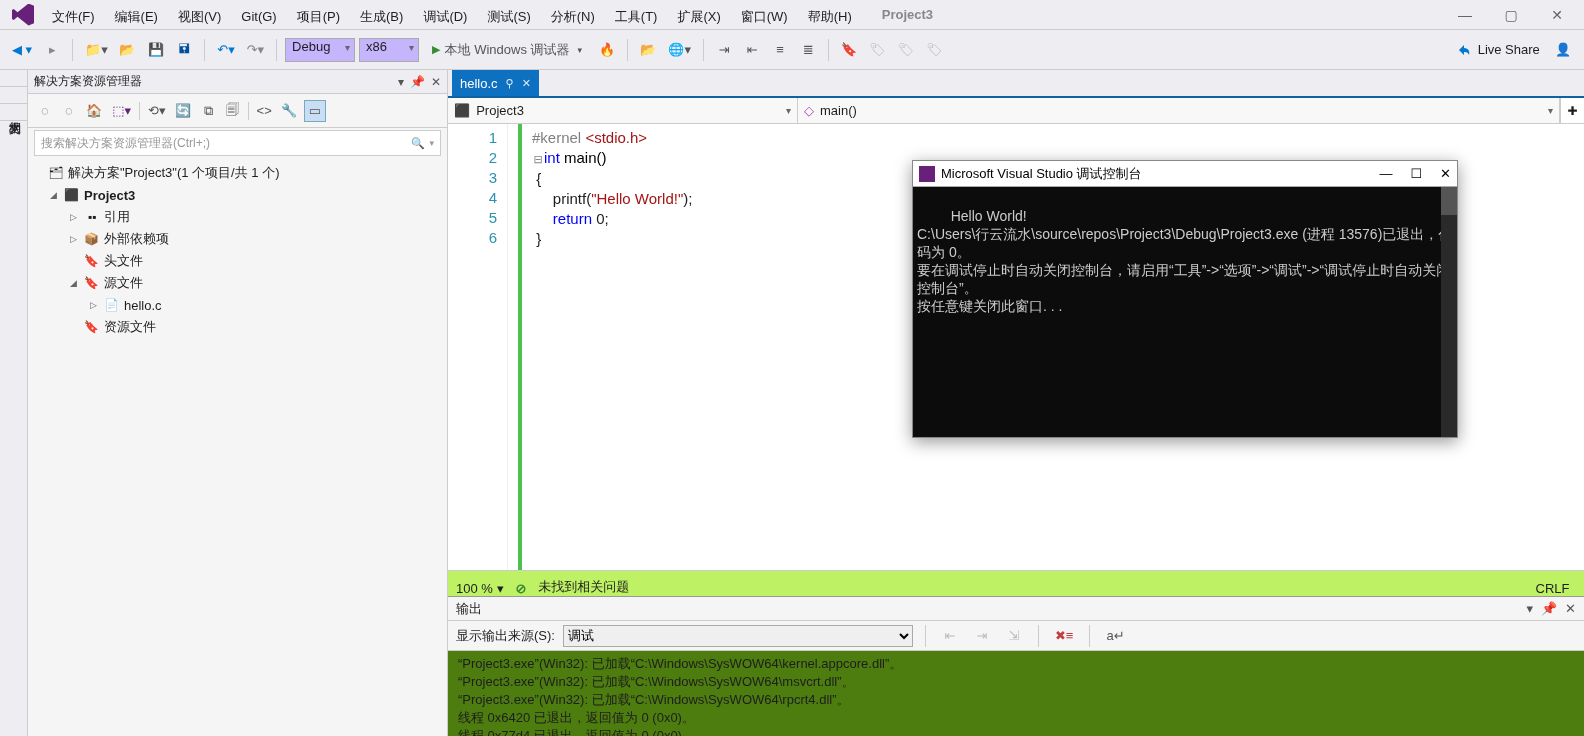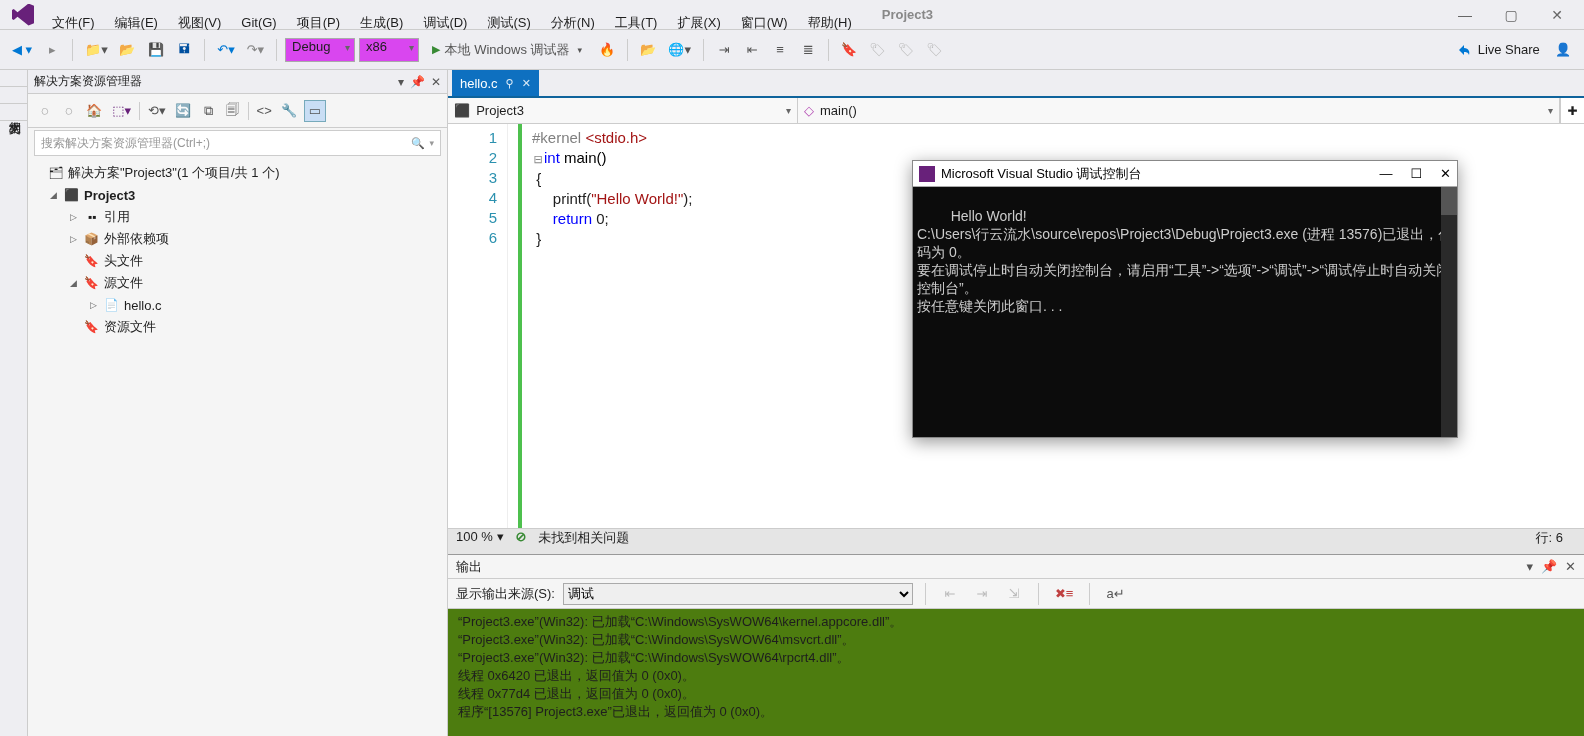--- a/index.html
+++ b/index.html
@@ -1,32 +1,32 @@
 <!DOCTYPE html>
 <html><head>
 <meta charset="utf-8">
 <style>
 * { margin:0; padding:0; box-sizing:border-box; font-family:"Microsoft YaHei","Segoe UI",sans-serif; }
 body { width:1584px; height:736px; background:#eeeef2; font-size:12px; color:#1e1e1e; overflow:hidden; position:relative; }
 
 
 .menubar { height:30px; display:flex; align-items:center; background:#eeeef2; padding:0 4px; border-bottom:1px solid #ccc; }
 .vs-logo { width:22px; height:22px; margin:0 8px; background:#68217a; clip-path:polygon(75% 0,100% 10%,100% 90%,75% 100%,25% 60%,8% 75%,0 70%,0 30%,8% 25%,25% 40%);}
-.menu-item { padding:8px 10px; height:30px; line-height:30px; cursor:pointer; font-size:13px; }
+.menu-item { padding:2px 10px; height:30px; line-height:30px; cursor:pointer; font-size:13px; }
 .searchbox { margin-left:12px; width:250px; height:22px; border:1px solid #ccc; background:#fff; display:flex; align-items:center; padding:0 6px; color:#999; }
 .searchbox .mag { margin-left:auto; }
 .titleproj { margin-left:20px; font-size:13px; font-weight:bold; color:#888; }
 .winbtns { margin-left:auto; display:flex; }
 .winbtn { width:46px; height:30px; display:flex; align-items:center; justify-content:center; color:#666; font-size:14px; }
 
 
 .toolbar { height:40px; display:flex; align-items:center; padding:0 8px; gap:4px; background:#eeeef2; border-bottom:1px solid #ccc; }
 .tbtn { min-width:24px; height:24px; display:flex; align-items:center; justify-content:center; border:1px solid transparent; padding:0 3px; font-size:13px; color:#555; }
 .tsep { width:1px; height:22px; background:#ccc; margin:0 4px; }
-.tsel { height:24px; border:1px solid #aaa; background:#d946ef; padding:0 18px 0 6px; font-size:13px; position:relative; min-width:70px; }
+.tsel { height:24px; border:1px solid #aaa; background:#c4b5fd; padding:0 18px 0 6px; font-size:13px; position:relative; min-width:70px; }
 .tsel::after { content:"▾"; position:absolute; right:4px; top:3px; font-size:10px; color:#666; }
 .run { display:flex; align-items:center; gap:4px; padding:0 8px; }
 .run .play { color:#388a34; font-size:11px; }
 .liveshare { margin-left:auto; display:flex; align-items:center; gap:6px; font-size:13px; padding:0 8px;}
 .liveshare svg { fill:#0078d4; }
 
 
 .main { display:flex; height:calc(100% - 70px); }
 
 
@@ -59,27 +59,27 @@
 .navsel::after { content:"▾"; position:absolute; right:6px; color:#666; font-size:10px;}
 .navsel .ic { margin-right:6px; }
 .code { flex:1; display:flex; font-family:Consolas,monospace; font-size:15px; background:#fff; position:relative;}
 .gutter { width:60px; text-align:right; padding:4px 10px 0 0; color:#2b91af; background:#fff; border-right:1px solid #eee; line-height:20px;}
 .margin2 { width:14px; background:#fff; border-right:4px solid #4ec04e; }
 .src { padding:4px 4px 0 10px; line-height:20px; white-space:pre; }
 .kw{color:#0000ff;} .str{color:#a31515;} .inc{color:#808080;} .fn{color:#000;}
 .fold { color:#888; font-size:11px; display:inline-block; width:12px; text-align:center;}
 
 
-.edstat { height:26px; border-top:1px solid #ccc; display:flex; align-items:flex-start; padding:0 8px; font-size:13px; background:#e5e5e5; gap:12px;}
+.edstat { height:26px; border-top:1px solid #ccc; display:flex; align-items:flex-end; padding:0 8px; font-size:13px; background:#bef264; gap:12px;}
 .edstat .zoom { display:flex; align-items:center; gap:4px; }
 .edstat .ok { color:#388a34; font-weight:bold;}
 .edstat .right { margin-left:auto; display:flex; gap:18px;flex-direction:column; }
 
 
-.outpane { border-top:1px solid #999; background:#f5f5f5; display:flex; flex-direction:column; height:182px;}
+.outpane { border-top:1px solid #999; background:#f5f5f5; display:flex; flex-direction:column; height:140px;}
 .out-hdr { height:24px; display:flex; align-items:center; padding:0 8px; font-size:13px; border-bottom:1px solid #ccc;}
 .out-hdr .ctrls{margin-left:auto; display:flex; gap:8px; color:#555;}
 .out-tb { height:30px; display:flex; align-items:center; padding:0 8px; gap:8px; border-bottom:1px solid #ccc;}
 .out-tb .lbl{font-size:13px;}
 .out-tb select{height:22px; width:350px; font-size:13px; border:1px solid #aaa;}
 .out-body { flex:1; font-family:Liberation Sans, sans-serif; font-size:13px; padding:4px 10px; white-space:pre; overflow:hidden; background:#4d7c0f; line-height:18px;}
 
 
 .console { position:absolute; left:912px; top:160px; width:546px; height:278px; background:#0c0c0c; border:1px solid #888; box-shadow:0 4px 16px rgba(0,0,0,.4); display:flex; flex-direction:column;}
 .con-title { height:26px; background:#fff; color:#000; display:flex; align-items:center; padding:0 6px; font-size:13px; border-bottom:1px solid #aaa;}

